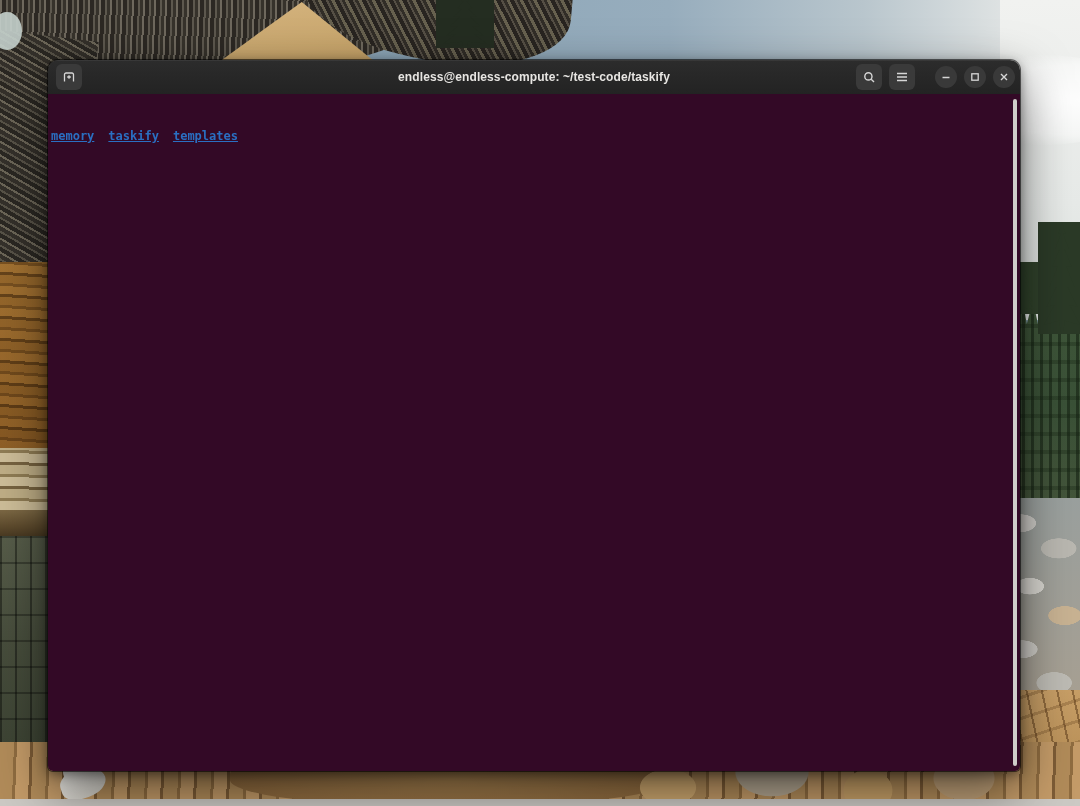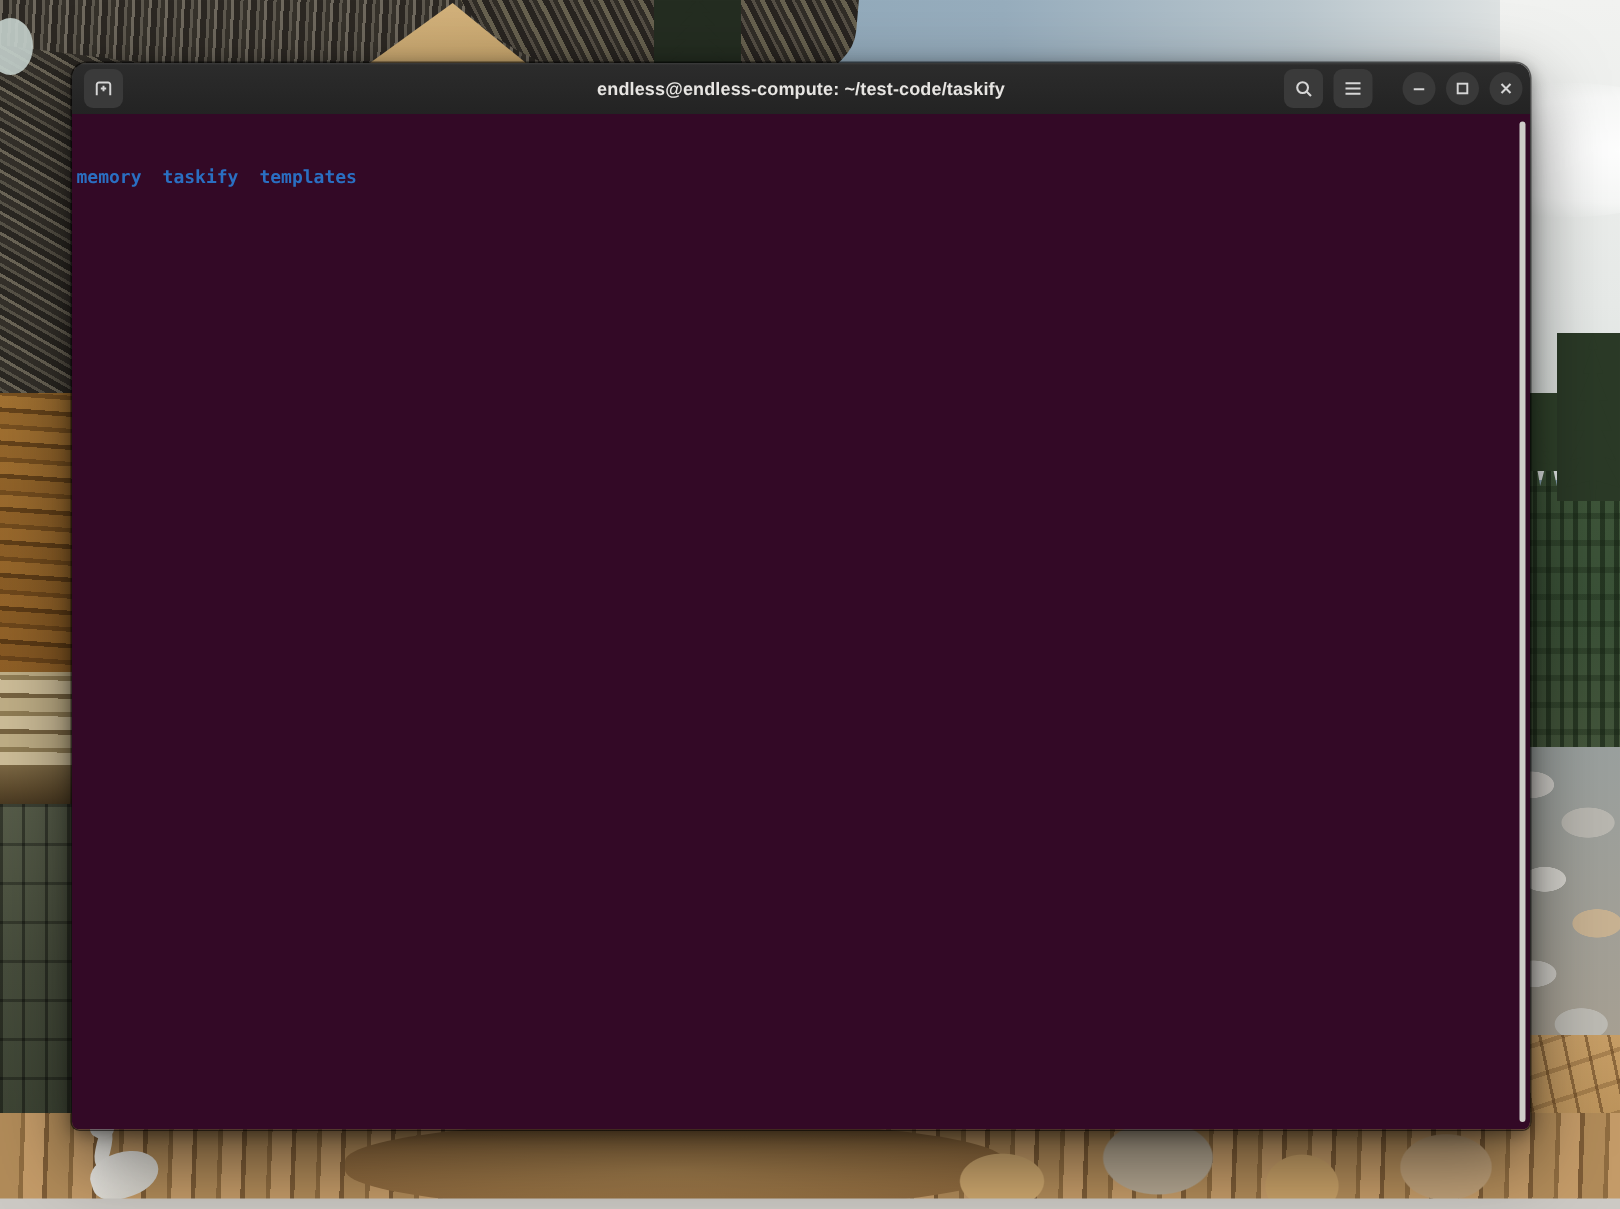--- a/index.html
+++ b/index.html
@@ -84,21 +84,21 @@
   .bird { left:50px; top:746px; width:72px; height:58px; }
   .bird-body { position:absolute; left:10px; top:22px; width:46px; height:30px; border-radius:50% 60% 55% 45%;
     transform:rotate(-18deg); background:linear-gradient(160deg,#f3f1ec,#cfccc4); }
   .bird-neck { position:absolute; left:14px; top:6px; width:10px; height:26px; border-radius:40%;
     transform:rotate(12deg); background:#eceae4; }
   .bird-head { position:absolute; left:10px; top:0; width:16px; height:13px; border-radius:50%;
     background:#f1efe9; }
   .bottom-lightbar { left:0; top:799px; width:1080px; height:7px; background:#ccc9c4; }
 
   
-  .window { position:absolute; left:48px; top:42px; width:972px; height:711px; z-index:10;
+  .window { position:absolute; left:48px; top:60px; width:972px; height:711px; z-index:10;
     border-radius:10px 10px 5px 5px; overflow:hidden; display:flex; flex-direction:column;
     box-shadow:0 18px 50px rgba(0,0,0,.55), 0 3px 12px rgba(0,0,0,.45), 0 0 0 1px rgba(0,0,0,.55); }
   .titlebar { height:34px; flex:0 0 34px; background:linear-gradient(180deg,#2c2c2c,#232323);
     display:flex; align-items:center; padding:0 5px 0 8px; position:relative;
     box-shadow:inset 0 1px 0 rgba(255,255,255,.06); }
   .tb-btn { width:26px; height:26px; border-radius:6px; background:#3a3a3a; border:none;
     display:flex; align-items:center; justify-content:center; color:#d6d6d6; cursor:pointer; }
   .tb-circle { width:22px; height:22px; border-radius:50%; background:#393939; border:none;
     display:flex; align-items:center; justify-content:center; color:#d6d6d6; cursor:pointer; }
   .tb-title { position:absolute; left:0; right:0; text-align:center; pointer-events:none;
@@ -106,21 +106,21 @@
   .tb-right { margin-left:auto; display:flex; align-items:center; gap:7px; }
   .tb-gap { width:6px; }
   .tb-btn svg, .tb-circle svg { display:block; }
 
   .terminal { flex:1; background:#330926; position:relative; padding:4px 14px 4px 3px;
     font-family:"DejaVu Sans Mono", monospace; font-size:12px; line-height:15.6px; white-space:pre; }
   .t-green { color:#2ba26d; font-weight:bold; }
   .t-blue  { color:#2a6fc2; font-weight:bold; }
   .t-fgb   { color:#f2efec; font-weight:bold; }
   .t-cmd   { color:#f2efec; margin-left:7px; }
-  .t-dir   { color:#2a6fc2; font-weight:bold; margin-right:14px; }
+  .t-dir   { color:#2a6fc2; font-weight:bold; margin-right:14px;text-decoration:underline; }
   .cursor  { display:inline-block; width:8px; height:14px; background:#ffffff;
     vertical-align:-2px; margin-left:7px; }
   .scrollbar { position:absolute; right:3px; top:5px; bottom:5px; width:4px;
     border-radius:2px; background:#cfcdc9; }
 </style>
 </head>
 <body>
 
 <div class="bg sky"></div>
 <div class="bg sky-right"></div>

